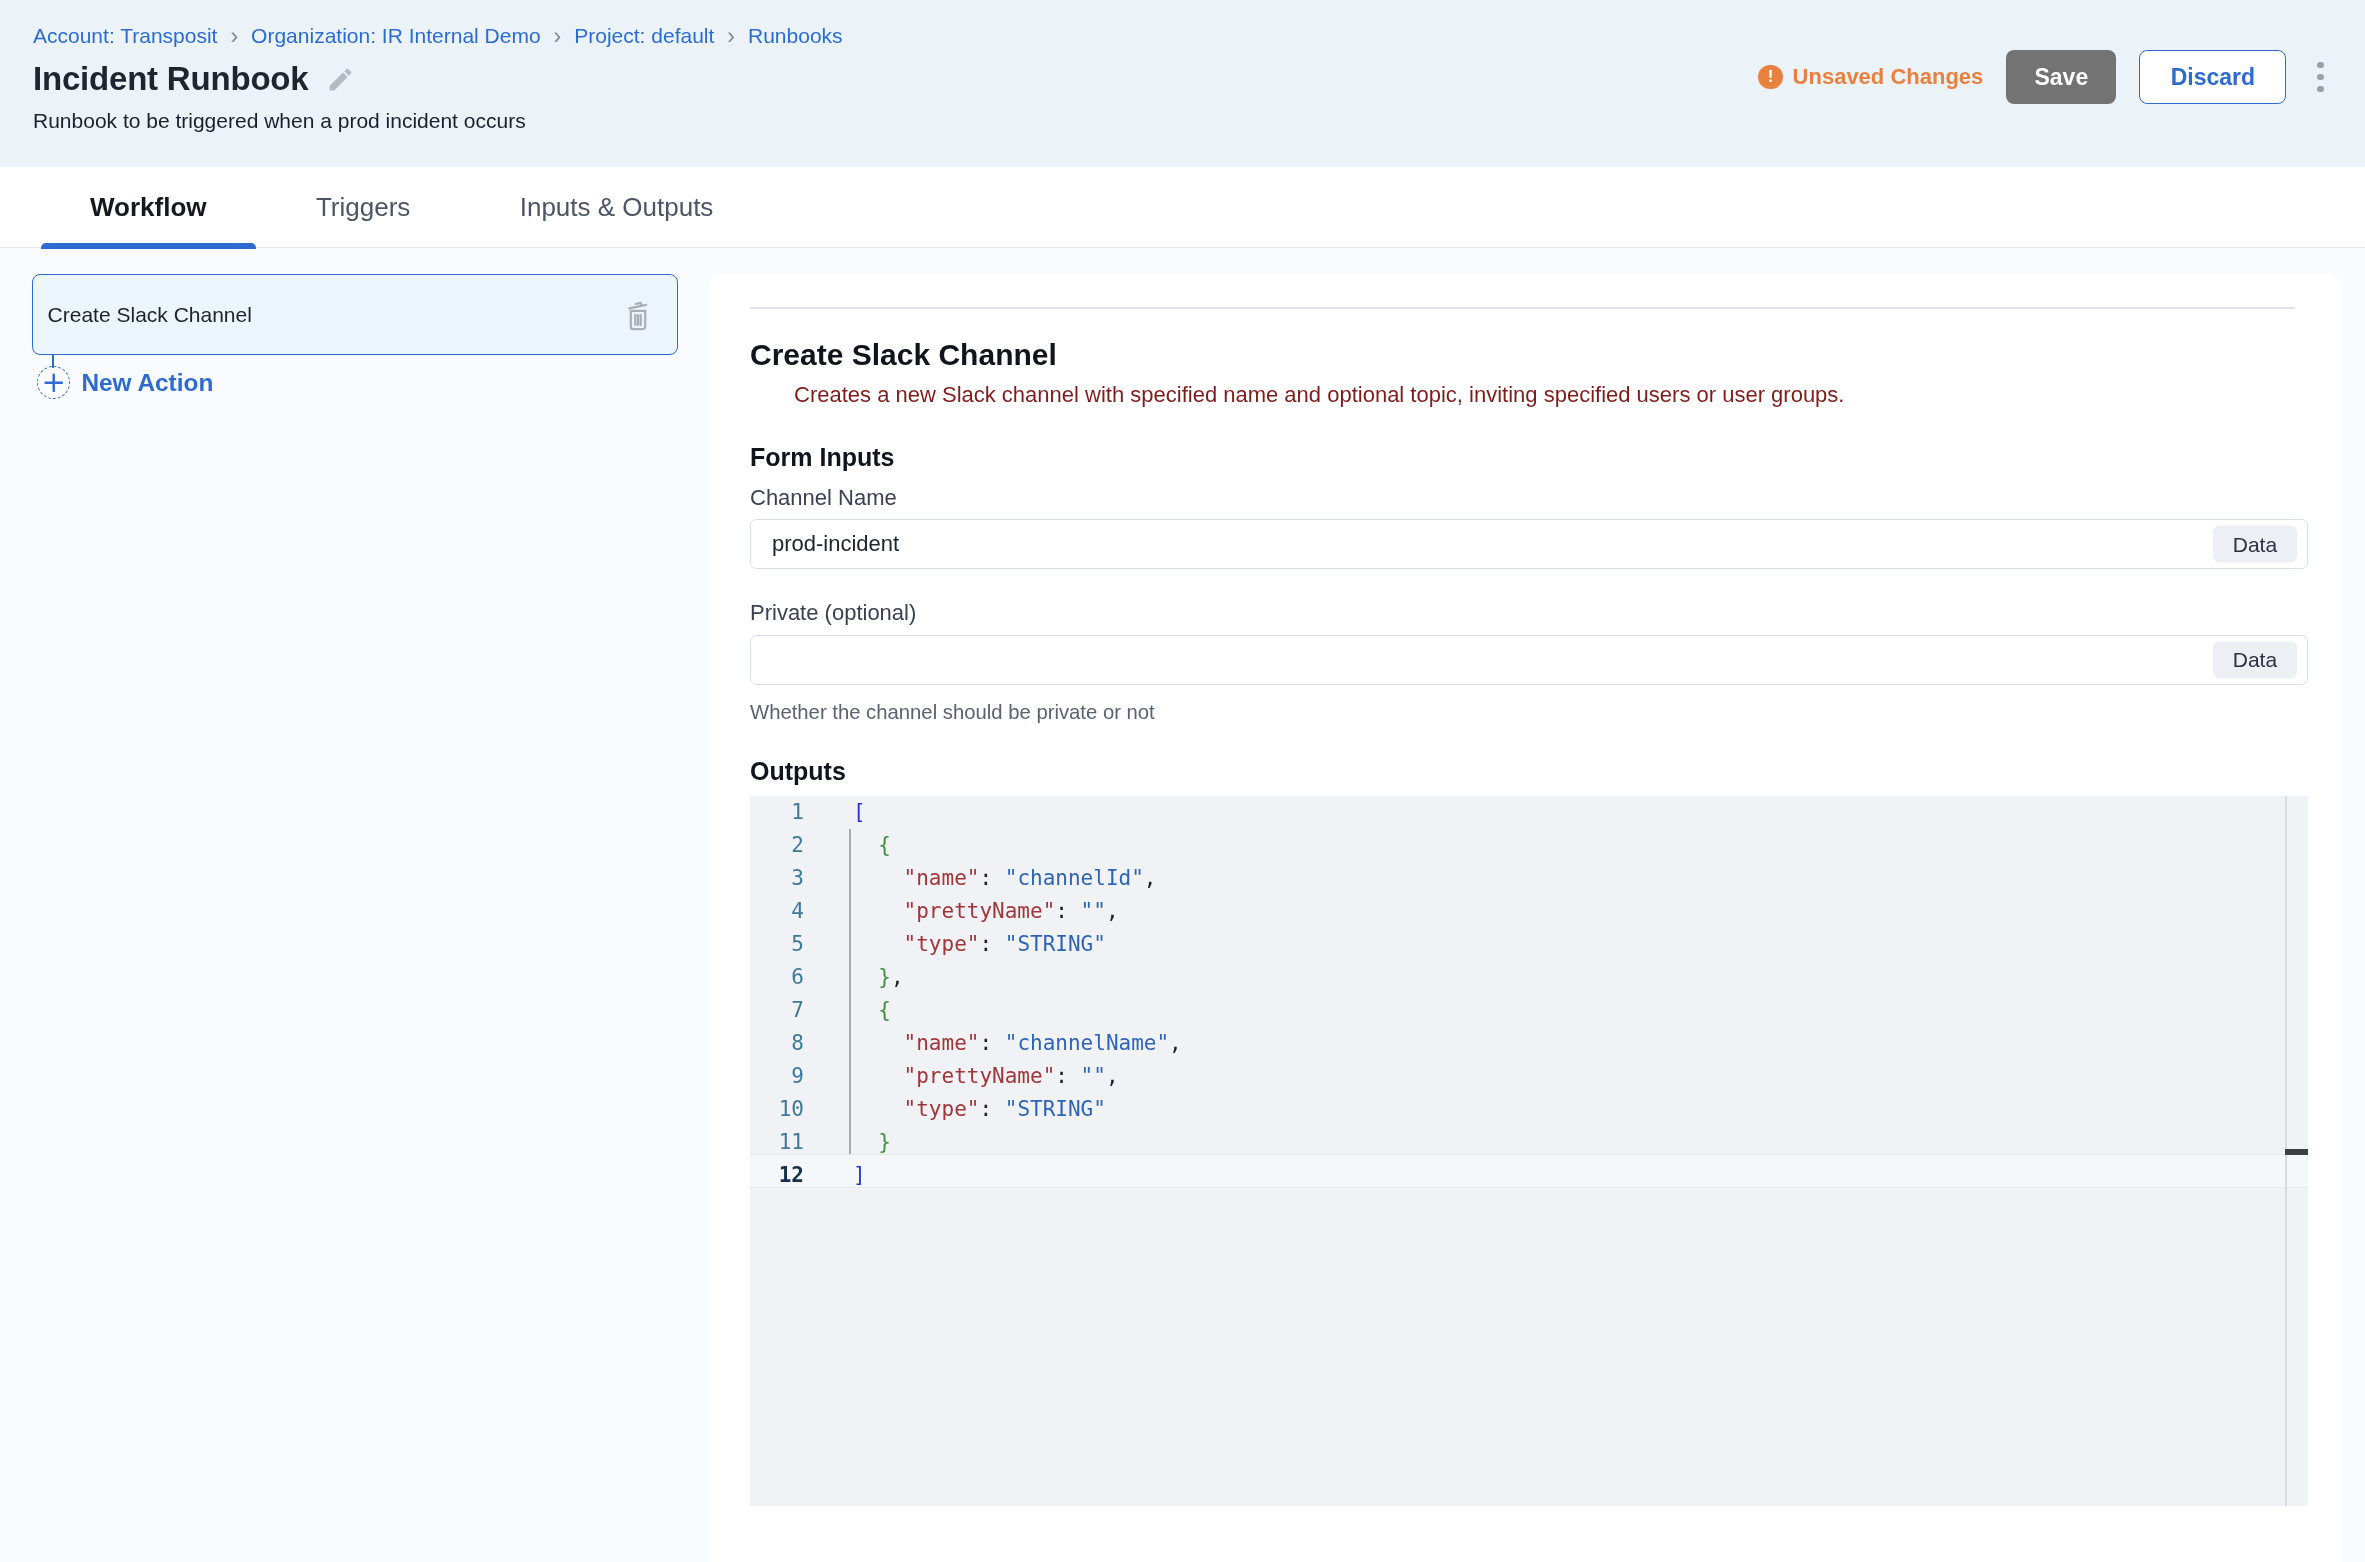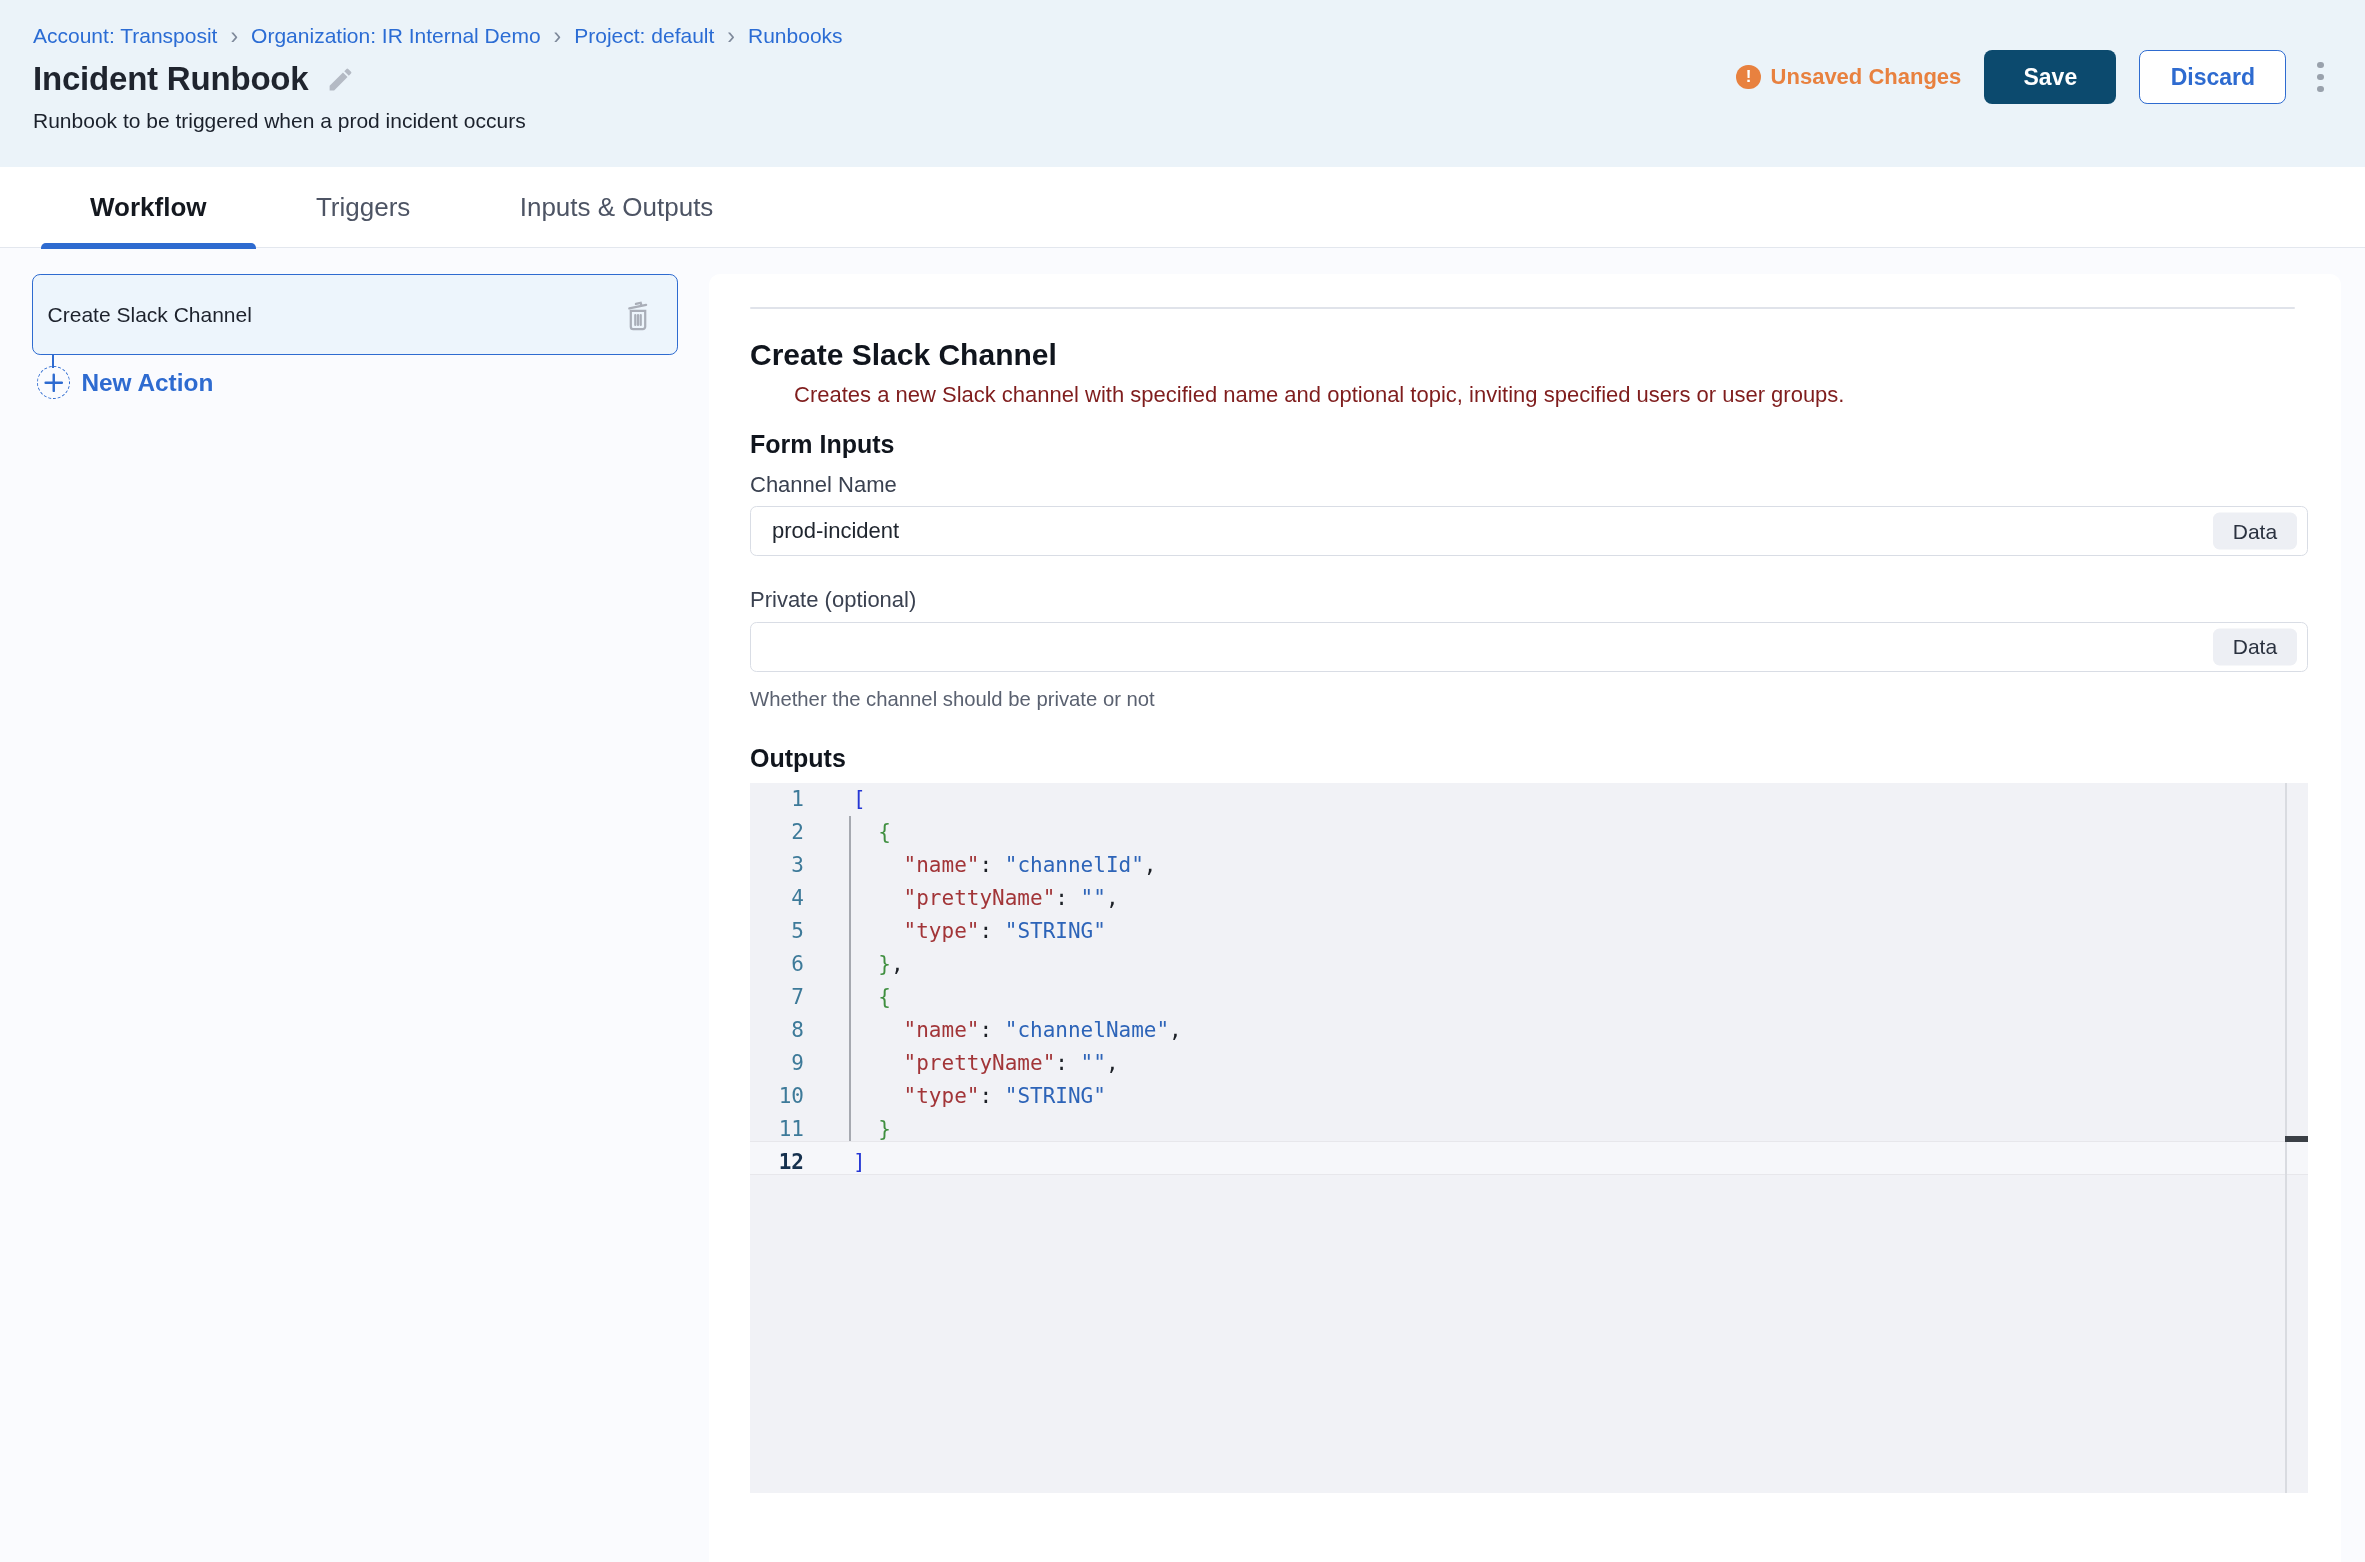--- a/index.html
+++ b/index.html
@@ -41,21 +41,21 @@
     color: #e8813f; font-size: 22px; font-weight: 600;
   }
   .warn-icon {
     width: 24.4px; height: 24.4px; border-radius: 50%;
     background: #e8813f; color: #fff;
     display: flex; align-items: center; justify-content: center;
     font-size: 17px; font-weight: 700; line-height: 1;
   }
   .btn { border: none; cursor: pointer; font-family: inherit; font-size: 23px; font-weight: 700;
          height: 54px; border-radius: 8.1px; display: flex; align-items: center; justify-content: center; }
-  .btn-save { background: #0c4a6e; color: #fff; width: 132px; }
+  .btn-save { background: #737373; color: #fff; width: 110px; }
   .btn-discard { background: #ffffff; color: #2e6bd0; width: 147px; border: 1.6px solid #2e6bd0; }
   .kebab { display: flex; flex-direction: column; gap: 5.7px; padding: 4.9px 8.1px; cursor: pointer; }
   .kebab i { width: 6.5px; height: 6.5px; border-radius: 50%; background: #99a1ac; }
 
   
   .tabbar {
     position: absolute; left: 0; top: 167px; width: 2366px; height: 81px;
     background: #ffffff; border-bottom: 1.6px solid #e3e7ee;
     display: flex; align-items: stretch; padding-left: 41px;
   }
@@ -92,21 +92,21 @@
 
   
   .main-surface {
     position: absolute; left: 709px; top: 25px; width: 1632px; height: 1288px;
     background: #ffffff; border-radius: 11.4px 11.4px 0 0;
     padding: 0 33px 0 41px;
   }
   .top-rule { margin-top: 33px; height: 1.6px; background: #e0e3ea; border-radius: 1.6px; margin-right: 13px; }
   .detail-title { margin-top: 29px; font-size: 30px; font-weight: 700; color: #10151d; }
   .detail-desc { margin-top: 9.8px; font-size: 22px; color: #7f1d1d; line-height: 28px; margin-left: 44px; }
-  .section-heading { margin-top: 21px; font-size: 25px; font-weight: 700; color: #10151d; }
+  .section-heading { margin-top: 34px; font-size: 25px; font-weight: 700; color: #10151d; }
   .field-label { margin-top: 13px; font-size: 22px; color: #3a4150; line-height: 26px; }
   .input-wrap { position: relative; margin-top: 8.1px; height: 50px; }
   .text-input {
     width: 100%; height: 50px; border: 1.6px solid #d9dde5; border-radius: 6.5px;
     background: #fff; padding: 0 114px 0 21px; font-family: inherit;
     font-size: 22px; color: #20262f; outline: none;
   }
   .data-btn {
     position: absolute; right: 11.4px; top: 50%; transform: translateY(-50%);
     height: 37px; padding: 0 19.5px; background: #edeff4; border: none; border-radius: 6.5px;

